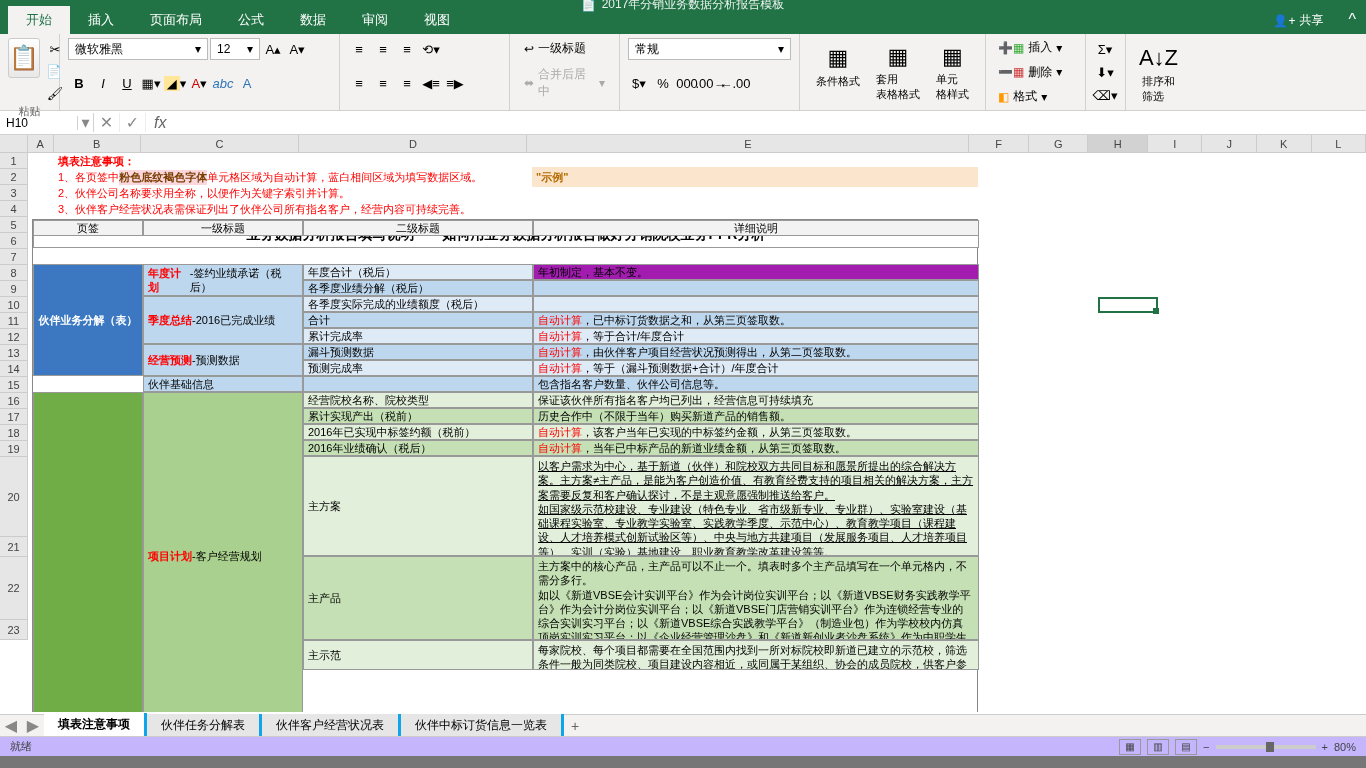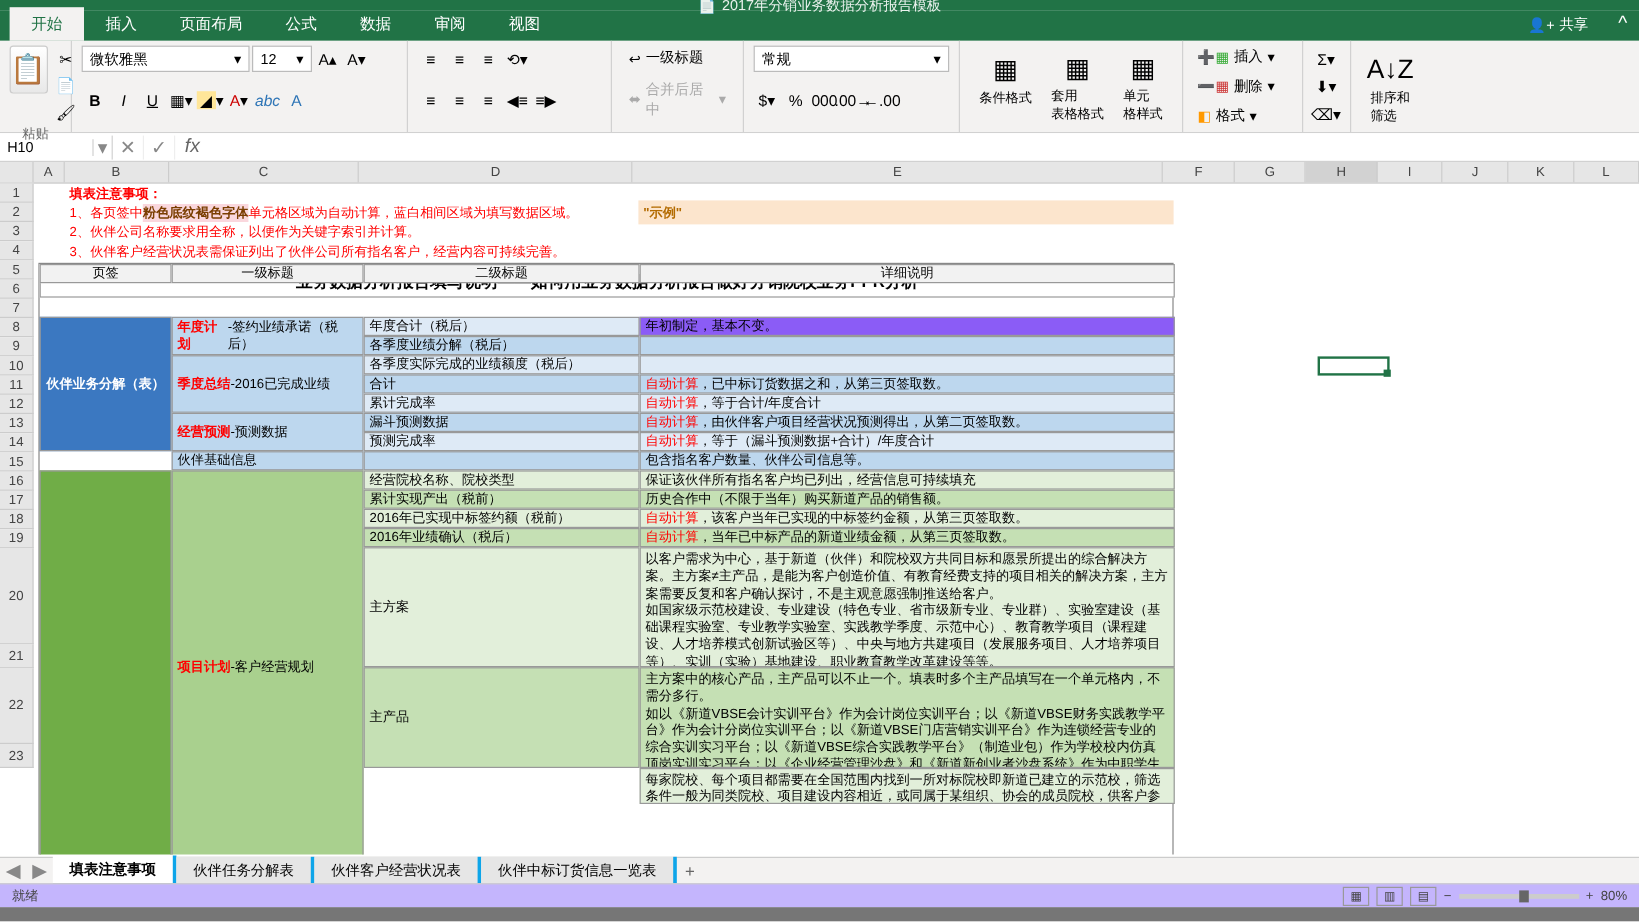--- a/index.html
+++ b/index.html
@@ -308,21 +308,21 @@
       <div class="cell" style="left:500px;top:28;width:446px;height:16px;background:#f2f2f2;justify-content:center;">详细说明</div>
 
       <div class="cell" style="left:0;top:44px;width:110px;height:112px;background:#3b78c1;color:#fff;font-weight:bold;justify-content:center;text-align:center;">伙伴业务分解（表）</div>
 
       <div class="cell" style="left:110px;top:44px;width:160px;height:32px;background:#bdd7ee;"><span style="color:#ff0000;font-weight:bold;">年度计划</span><span>-签约业绩承诺（税后）</span></div>
       <div class="cell" style="left:110px;top:76px;width:160px;height:48px;background:#bdd7ee;"><span style="color:#ff0000;font-weight:bold;">季度总结</span><span>-2016已完成业绩</span></div>
       <div class="cell" style="left:110px;top:124px;width:160px;height:32px;background:#bdd7ee;"><span style="color:#ff0000;font-weight:bold;">经营预测</span><span>-预测数据</span></div>
       <div class="cell" style="left:110px;top:156px;width:160px;height:16px;background:#bdd7ee;">伙伴基础信息</div>
 
       <div class="cell" style="left:270px;top:44px;width:230px;height:16px;background:#deeaf6;">年度合计（税后）</div>
-      <div class="cell" style="left:500px;top:44px;width:446px;height:16px;background:#8b5cf6;">年初制定，基本不变。</div>
+      <div class="cell" style="left:500px;top:44px;width:446px;height:16px;background:#a21caf;">年初制定，基本不变。</div>
       <div class="cell" style="left:270px;top:60px;width:230px;height:16px;background:#bdd7ee;">各季度业绩分解（税后）</div>
       <div class="cell" style="left:500px;top:60px;width:446px;height:16px;background:#bdd7ee;"></div>
       <div class="cell" style="left:270px;top:76px;width:230px;height:16px;background:#deeaf6;">各季度实际完成的业绩额度（税后）</div>
       <div class="cell" style="left:500px;top:76px;width:446px;height:16px;background:#deeaf6;"></div>
       <div class="cell" style="left:270px;top:92px;width:230px;height:16px;background:#bdd7ee;">合计</div>
       <div class="cell" style="left:500px;top:92px;width:446px;height:16px;background:#bdd7ee;"><span style="color:#ff0000;">自动计算</span><span>，已中标订货数据之和，从第三页签取数。</span></div>
       <div class="cell" style="left:270px;top:108px;width:230px;height:16px;background:#deeaf6;">累计完成率</div>
       <div class="cell" style="left:500px;top:108px;width:446px;height:16px;background:#deeaf6;"><span style="color:#ff0000;">自动计算</span><span>，等于合计/年度合计</span></div>
       <div class="cell" style="left:270px;top:124px;width:230px;height:16px;background:#bdd7ee;">漏斗预测数据</div>
       <div class="cell" style="left:500px;top:124px;width:446px;height:16px;background:#bdd7ee;"><span style="color:#ff0000;">自动计算</span><span>，由伙伴客户项目经营状况预测得出，从第二页签取数。</span></div>
@@ -336,25 +336,26 @@
 
       <div class="cell" style="left:270px;top:172px;width:230px;height:16px;background:#e2efda;">经营院校名称、院校类型</div>
       <div class="cell" style="left:500px;top:172px;width:446px;height:16px;background:#e2efda;">保证该伙伴所有指名客户均已列出，经营信息可持续填充</div>
       <div class="cell" style="left:270px;top:188px;width:230px;height:16px;background:#c5e0b4;">累计实现产出（税前）</div>
       <div class="cell" style="left:500px;top:188px;width:446px;height:16px;background:#c5e0b4;">历史合作中（不限于当年）购买新道产品的销售额。</div>
       <div class="cell" style="left:270px;top:204px;width:230px;height:16px;background:#e2efda;">2016年已实现中标签约额（税前）</div>
       <div class="cell" style="left:500px;top:204px;width:446px;height:16px;background:#e2efda;"><span style="color:#ff0000;">自动计算</span><span>，该客户当年已实现的中标签约金额，从第三页签取数。</span></div>
       <div class="cell" style="left:270px;top:220px;width:230px;height:16px;background:#c5e0b4;">2016年业绩确认（税后）</div>
       <div class="cell" style="left:500px;top:220px;width:446px;height:16px;background:#c5e0b4;"><span style="color:#ff0000;">自动计算</span><span>，当年已中标产品的新道业绩金额，从第三页签取数。</span></div>
       <div class="cell" style="left:270px;top:236px;width:230px;height:100px;background:#e2efda;">主方案</div>
-      <div class="cell" style="left:500px;top:236px;width:446px;height:100px;background:#e2efda;align-items:flex-start;">以客户需求为中心，基于新道（伙伴）和院校双方共同目标和愿景所提出的综合解决方案。主方案≠主产品，是能为客户创造价值、有教育经费支持的项目相关的解决方案，主方案需要反复和客户确认探讨，不是主观意愿强制推送给客户。
+      <div class="cell" style="left:500px;top:236px;width:446px;height:100px;background:#e2efda;align-items:flex-start;text-decoration:underline;">以客户需求为中心，基于新道（伙伴）和院校双方共同目标和愿景所提出的综合解决方案。主方案≠主产品，是能为客户创造价值、有教育经费支持的项目相关的解决方案，主方案需要反复和客户确认探讨，不是主观意愿强制推送给客户。
 如国家级示范校建设、专业建设（特色专业、省市级新专业、专业群）、实验室建设（基础课程实验室、专业教学实验室、实践教学季度、示范中心）、教育教学项目（课程建设、人才培养模式创新试验区等）、中央与地方共建项目（发展服务项目、人才培养项目等）、实训（实验）基地建设、职业教育教学改革建设等等。</div>
       <div class="cell" style="left:270px;top:336px;width:230px;height:84px;background:#c5e0b4;">主产品</div>
       <div class="cell" style="left:500px;top:336px;width:446px;height:84px;background:#c5e0b4;align-items:flex-start;">主方案中的核心产品，主产品可以不止一个。填表时多个主产品填写在一个单元格内，不需分多行。
 如以《新道VBSE会计实训平台》作为会计岗位实训平台；以《新道VBSE财务实践教学平台》作为会计分岗位实训平台；以《新道VBSE门店营销实训平台》作为连锁经营专业的综合实训实习平台；以《新道VBSE综合实践教学平台》（制造业包）作为学校校内仿真顶岗实训实习平台；以《企业经营管理沙盘》和《新道新创业者沙盘系统》作为中职学生沙盘竞赛平台；等等。</div>
+      <div class="cell" style="left:270px;top:420px;width:230px;height:30px;background:#e2efda;">主示范</div>
       <div class="cell" style="left:500px;top:420px;width:446px;height:30px;background:#e2efda;align-items:flex-start;">每家院校、每个项目都需要在全国范围内找到一所对标院校即新道已建立的示范校，筛选条件一般为同类院校、项目建设内容相近，或同属于某组织、协会的成员院校，供客户参考建设思</div>
     </div>
 
   <div class="selected-cell" style="left: 1070px; top: 144px; width: 60px; height: 16px;"></div>
     </div>
 </div>
 
 <div class="sheet-tabs-bar">
   <div class="nav-arrows">
     <div class="nav-arrow">◀</div>

